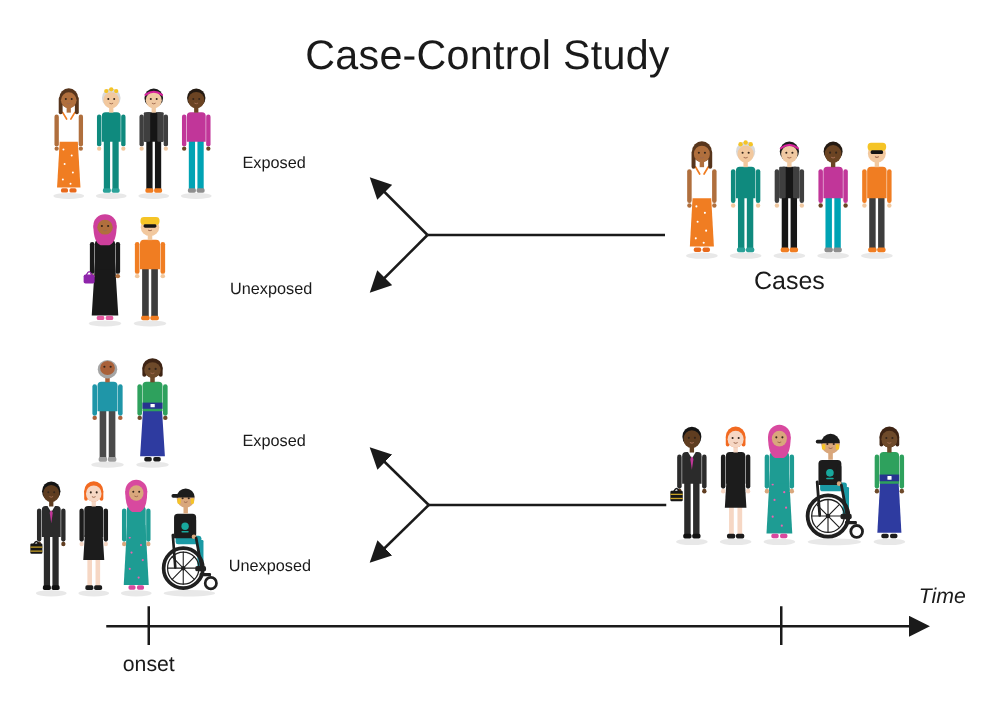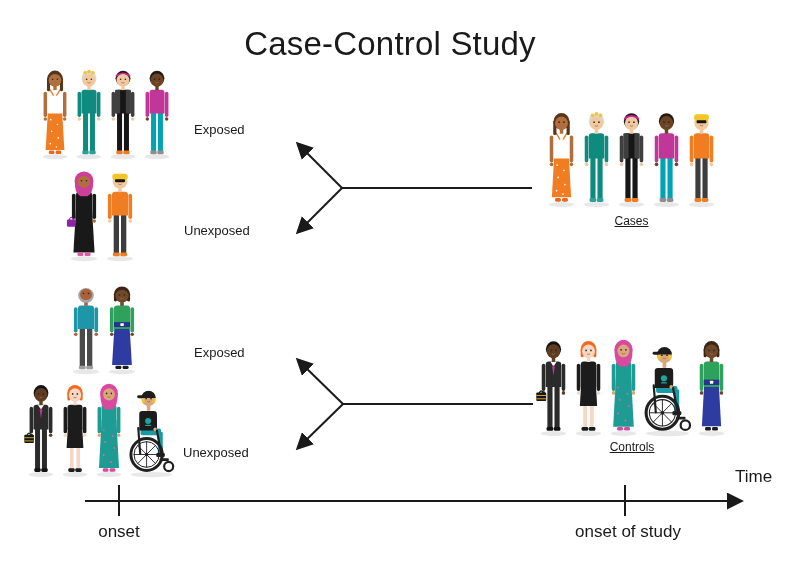--- a/index.html
+++ b/index.html
@@ -2,21 +2,21 @@
 <html><head>
 <meta charset="utf-8">
 <title>Case-Control Study</title>
 <style>
   html,body{margin:0;padding:0;background:#fff;}
   .canvas{position:relative;width:800px;height:578px;background:#ffffff;overflow:hidden;
           font-family:"Liberation Sans","DejaVu Sans",sans-serif;color:#1a1a1a;padding-left:36px;}
   .title{position:absolute;left:0;top:25px;width:780px;text-align:center;
          font-size:33px;font-weight:400;letter-spacing:0.2px;}
   .lbl{position:absolute;font-size:13px;white-space:nowrap;}
-  .outcome{position:absolute;font-size:12px;text-align:center;white-space:nowrap;text-decoration:underline;}
+  .outcome{position:absolute;font-size:20px;text-align:center;white-space:nowrap;}
   .tlabel{position:absolute;font-size:17px;text-align:center;white-space:nowrap;}
   .group{position:absolute;display:flex;align-items:flex-end;}
   .group svg{display:block;flex:0 0 auto;}
   .overlay{position:absolute;left:0;top:0;pointer-events:none;}
 </style>
 </head>
 <body>
 
 <div class="canvas">
 
@@ -525,25 +525,23 @@
         <path d="M16.7,19.5 Q18,20.5 19.3,19.5" fill="none" stroke="#a06a4f" stroke-width="0.8" stroke-linecap="round"></path>
       </svg>
     </div>
 
   <div class="lbl" style="left:194px;top:122px;">Exposed</div>
   <div class="lbl" style="left:184px;top:223px;">Unexposed</div>
   <div class="lbl" style="left:194px;top:345px;">Exposed</div>
   <div class="lbl" style="left:183px;top:445px;">Unexposed</div>
 
   <div class="outcome" style="left:544px;top:214px;width:175px;">Cases</div>
-  <div class="outcome" style="left:536px;top:440px;width:192px;">Controls</div>
-
-  <div class="tlabel" style="left:735px;top:467px;">Time</div>
+
+  <div class="tlabel" style="left:735px;top:467px;font-style:italic;">Time</div>
   <div class="tlabel" style="left:89px;top:522px;width:60px;">onset</div>
-  <div class="tlabel" style="left:548px;top:522px;width:160px;">onset of study</div>
 
   <svg class="overlay" width="800" height="578" viewBox="0 0 800 578">
     <defs>
       <marker id="ah" viewBox="0 0 10 10" refX="6.5" refY="5" markerWidth="8.5" markerHeight="8.5" orient="auto">
         <path d="M0,0 L10,5 L0,10 Z" fill="#1a1a1a"></path>
       </marker>
     </defs>
     <g stroke="#1a1a1a" stroke-width="2">
       <line x1="532" y1="188" x2="342" y2="188"></line>
       <line x1="342" y1="188" x2="300" y2="146" marker-end="url(#ah)"></line>

